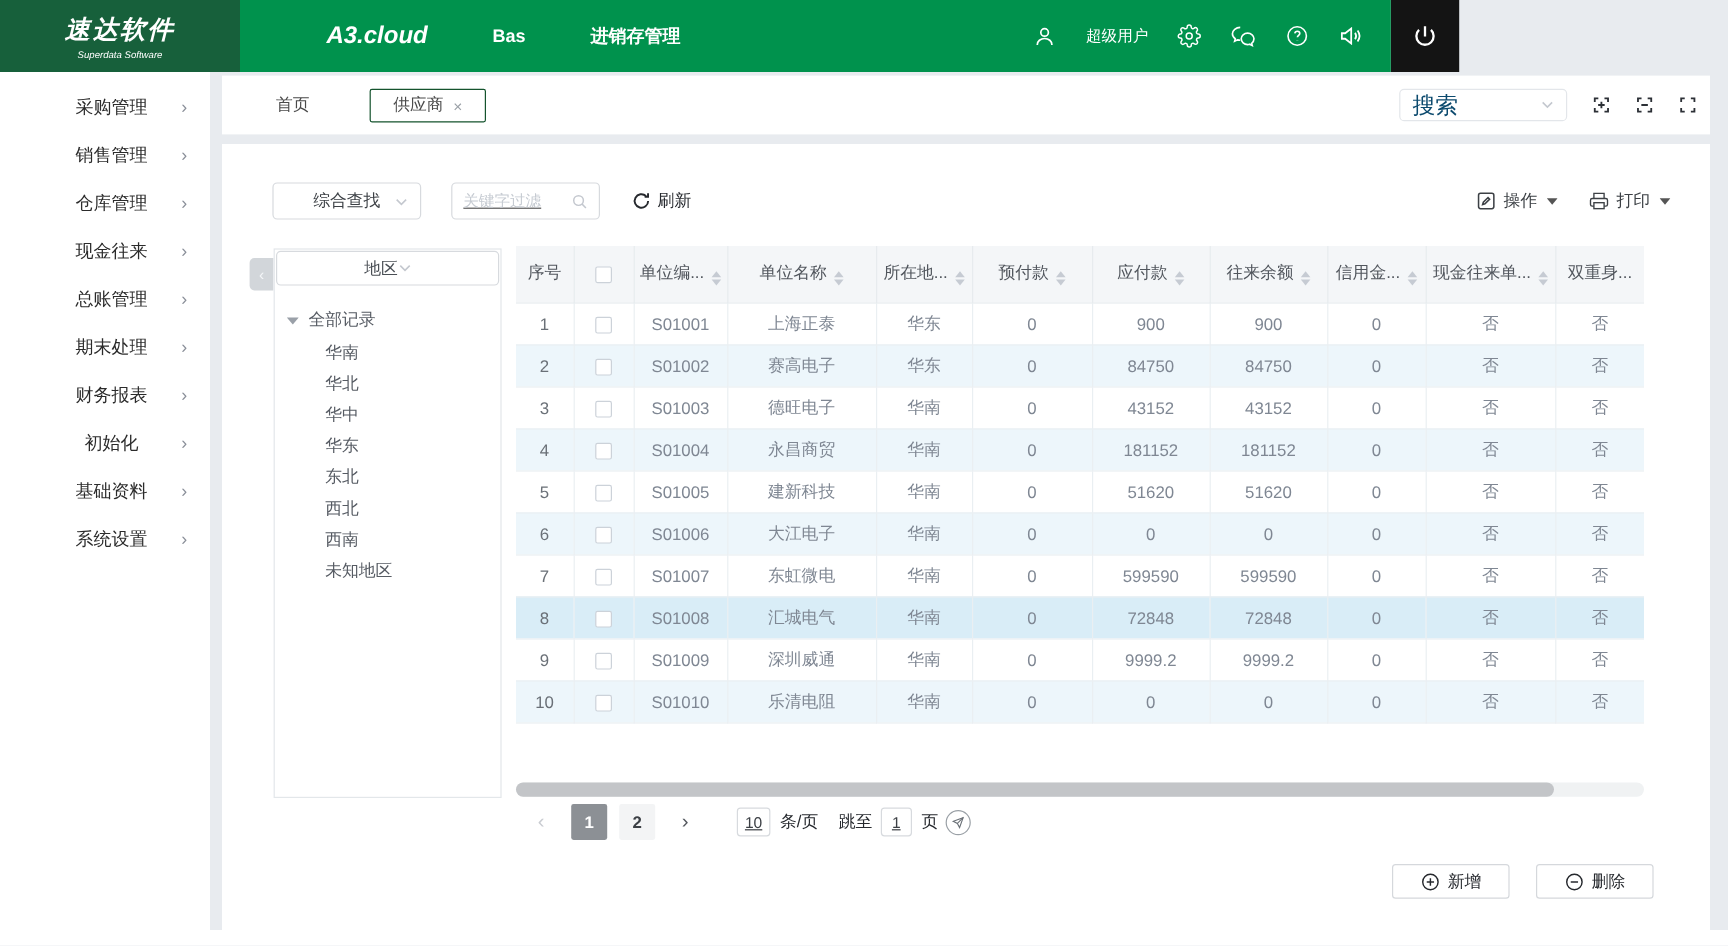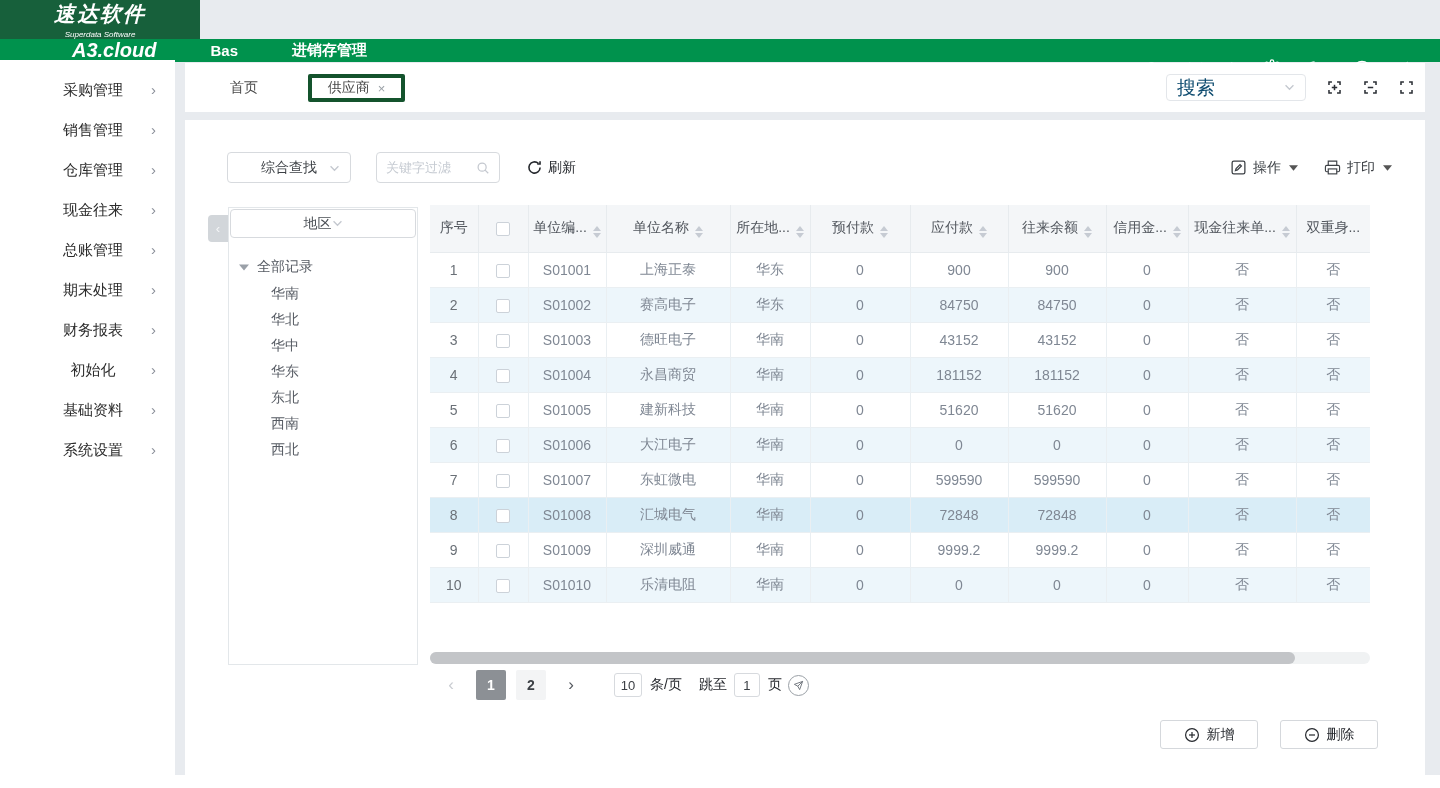--- a/index.html
+++ b/index.html
@@ -1,44 +1,44 @@
 <!DOCTYPE html>
 <html><head>
 <meta charset="utf-8">
 <title>A3.cloud</title>
 <style>
   *{margin:0;padding:0;box-sizing:border-box;}
   html,body{width:1440px;height:788px;}
   body{font-family:"Liberation Sans",sans-serif;background:#e8ebef;position:relative;overflow:hidden;}
   svg{display:block;}
   button{font-family:inherit;background:none;border:none;cursor:pointer;}
-  input{font-family:inherit;outline:none;}
-
-  
-  .header{position:absolute;left:0;top:0;width:1440px;height:60px;display:flex;flex-direction:column;}
+  input{font-family:inherit;outline:none;text-decoration:underline;}
+
+  
+  .header{position:absolute;left:0;top:0;width:1216px;height:60px;display:flex;}
   .logo{width:200px;height:60px;background:#17603b;color:#fff;display:flex;flex-direction:column;align-items:center;justify-content:center;}
   .logo-cn{font-size:21px;font-weight:bold;font-style:italic;letter-spacing:2px;}
   .logo-en{font-size:8px;font-style:italic;margin-top:2px;}
   .topnav{flex:1;background:#00924d;display:flex;align-items:center;color:#fff;position:relative;}
   .product{font-size:20px;font-weight:bold;font-style:italic;margin-left:72px;cursor:pointer;}
   .nav-item{font-size:15px;font-weight:bold;margin-left:54px;cursor:pointer;text-align:right;}
   .top-right{position:absolute;right:22px;top:0;height:60px;display:flex;align-items:center;gap:24px;}
   .top-right .hicon{color:#fff;cursor:pointer;}
   .username{font-size:13px;cursor:pointer;}
   .power{width:57px;background:#141414;display:flex;align-items:center;justify-content:center;color:#fff;cursor:pointer;}
 
   
   .sidebar{position:absolute;left:0;top:60px;width:175px;height:715px;background:#ffffff;padding-top:10px;}
   .menu-item{position:relative;height:40px;line-height:40px;font-size:15px;color:#2b2b2b;text-align:center;padding:0 30px 0 41px;cursor:pointer;}
   .menu-item .chev{position:absolute;right:19px;top:0;color:#8a8f99;font-size:15px;}
 
   
   .tabbar{position:absolute;left:185px;top:63px;width:1240px;height:49px;background:#fff;}
   .tab-home{position:absolute;left:45px;top:0;line-height:49px;font-size:14px;color:#4a4a4a;cursor:pointer;}
-  .tab-active{position:absolute;left:123px;top:11px;width:97px;height:28px;border:4px solid #14532d;border-radius:2px;background:#fff;display:flex;align-items:center;justify-content:center;gap:8px;font-size:14px;color:#4a4a4a;cursor:pointer;}
+  .tab-active{position:absolute;left:123px;top:11px;width:97px;height:28px;border:1px solid #14532d;border-radius:2px;background:#fff;display:flex;align-items:center;justify-content:center;gap:8px;font-size:14px;color:#4a4a4a;cursor:pointer;}
   .tab-close{color:#9aa0a6;font-size:13px;cursor:pointer;}
   .tab-tools{position:absolute;right:10px;top:0;height:49px;display:flex;align-items:center;}
   .search-select{width:140px;height:27px;border:1px solid #e3e6ea;border-radius:4px;display:flex;align-items:center;justify-content:space-between;padding:0 10px;margin-right:20px;cursor:pointer;background:#fff;}
   .search-select .ph{color:#0c4a6e;font-size:19px;}
   .dim{color:#c4c8cf;}
   .win-icons{display:flex;gap:19px;color:#2c3036;}
   .win-icons span{cursor:pointer;}
 
   
   .panel{position:absolute;left:185px;top:120px;width:1240px;height:655px;background:#fff;}
@@ -303,22 +303,23 @@
               <path d="M0 .5h10L5 6.5z" fill="#9aa0a8"></path>
             </svg>
           </span>
           <span>全部记录</span>
         </div>
         <div class="tree-child">华南</div>
         <div class="tree-child">华北</div>
         <div class="tree-child">华中</div>
         <div class="tree-child">华东</div>
         <div class="tree-child">东北</div>
+        <div class="tree-child">西北</div>
         <div class="tree-child">西南</div>
-        <div class="tree-child">西北</div>
+        <div class="tree-child">未知地区</div>
       </div>
   </div>
 
   <table class="grid" id="grid">
       <colgroup>
         <col style="width: 48px;">
         <col style="width: 50px;">
         <col style="width: 78px;">
         <col style="width: 124px;">
         <col style="width: 80px;">

